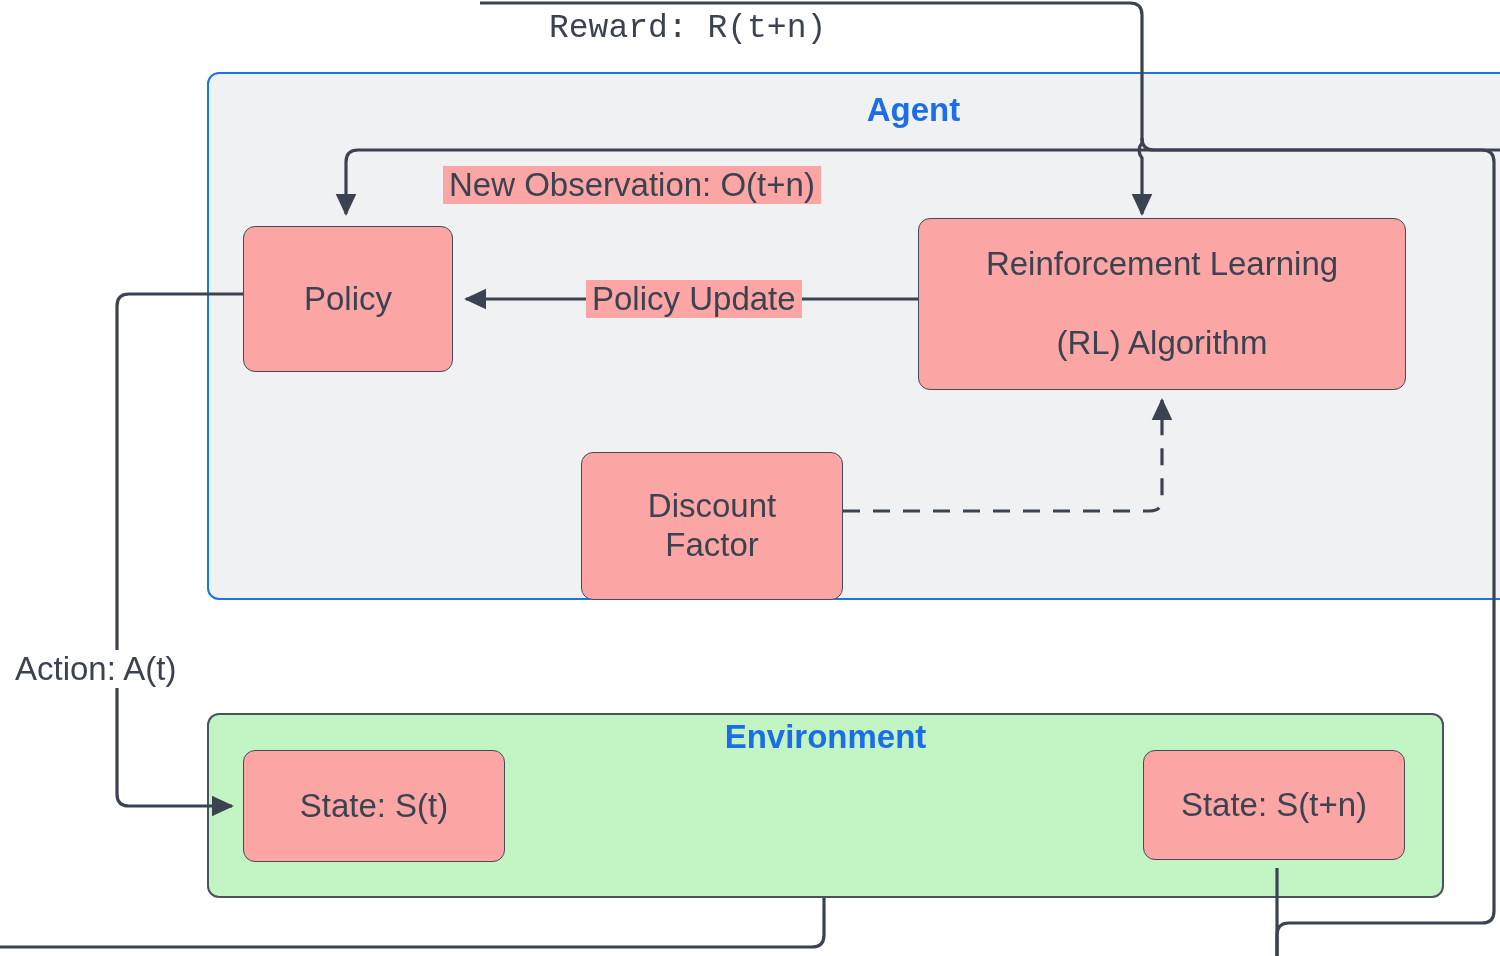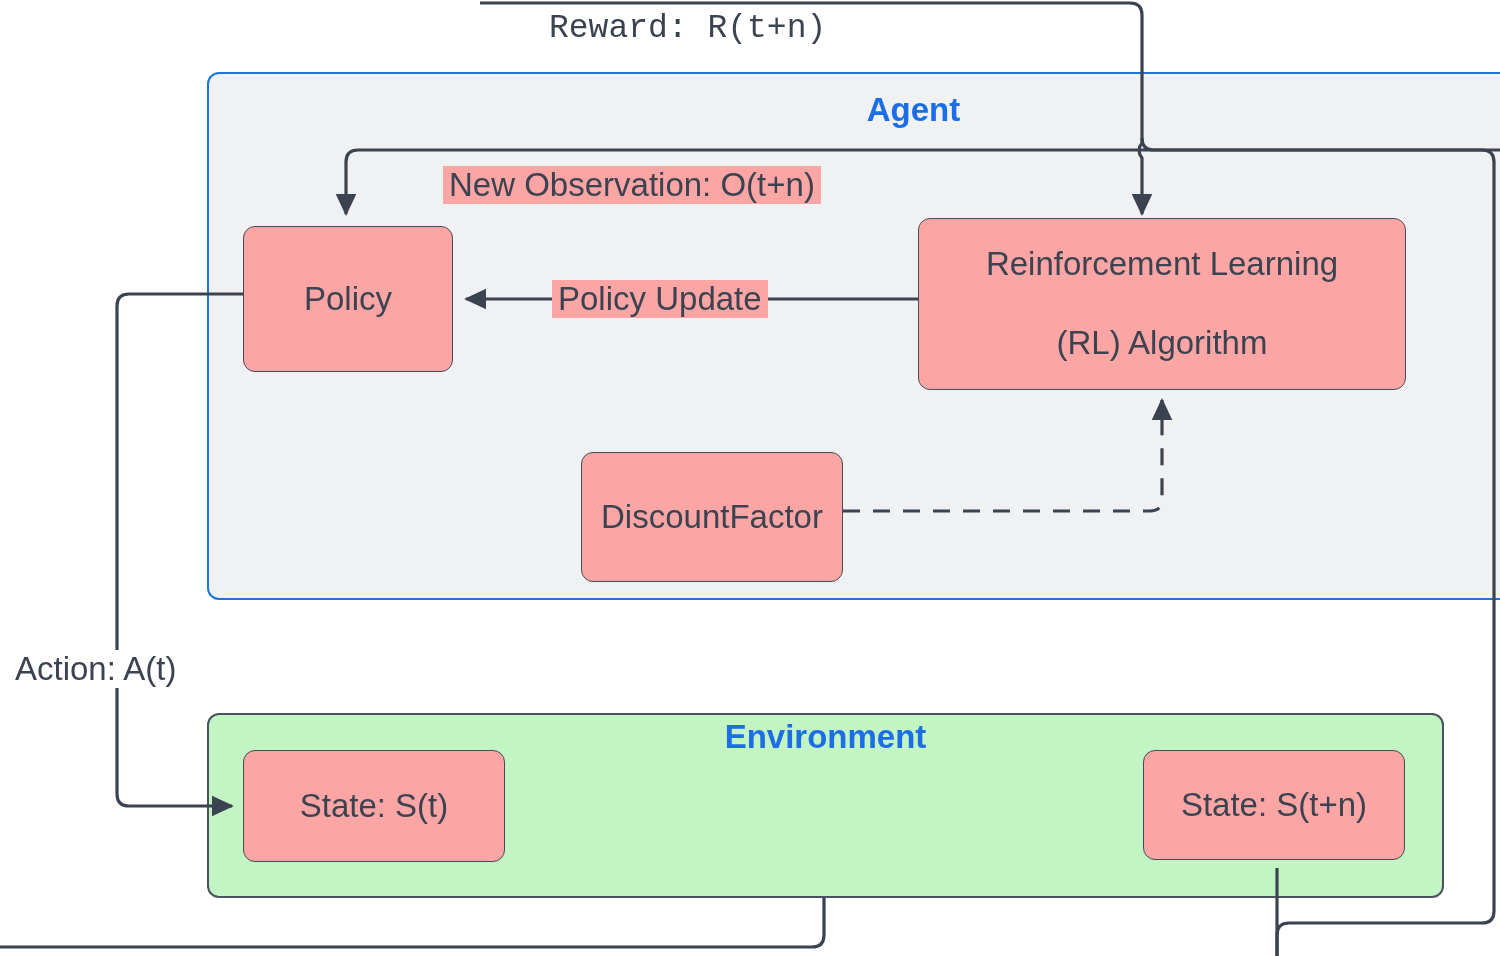--- a/index.html
+++ b/index.html
@@ -133,34 +133,34 @@
 
   <div class="node leafbox" style="left:243px; top:226px; width:210px; height:146px;">
     <span>Policy</span>
   </div>
 
   <div class="node leafbox" style="left:918px; top:218px; width:488px; height:172px; flex-direction:column;gap:40px;">
     <span>Reinforcement Learning</span>
     <span>(RL)  Algorithm</span>
   </div>
 
-  <div class="node leafbox" style="left:581px; top:452px; width:262px; height:130px; flex-direction:row;">
+  <div class="node leafbox" style="left:581px; top:452px; width:262px; height:148px; flex-direction:column;">
     <span>Discount</span>
     <span>Factor</span>
   </div>
 
   <div class="node leafbox" style="left:243px; top:750px; width:262px; height:112px;">
     <span>State: S(t)</span>
   </div>
 
   <div class="node leafbox" style="left:1143px; top:750px; width:262px; height:110px;">
     <span>State: S(t+n)</span>
   </div>
 
   <div class="edge-label plainbg" style="left:545px; top:10px;font-family:Liberation Mono, monospace;">Reward: R(t+n)</div>
 
   <div class="edge-label onwire" style="left:443px; top:166px;">New Observation: O(t+n)</div>
 
-  <div class="edge-label onwire" style="left:552px; top:280px;">Policy Update</div>
+  <div class="edge-label onwire" style="left:586px; top:280px;">Policy Update</div>
 
   <div class="edge-label plainbg" style="left:11px; top:650px;text-align:right;">Action: A(t)</div>
 
 </div>
 
 </body></html>

